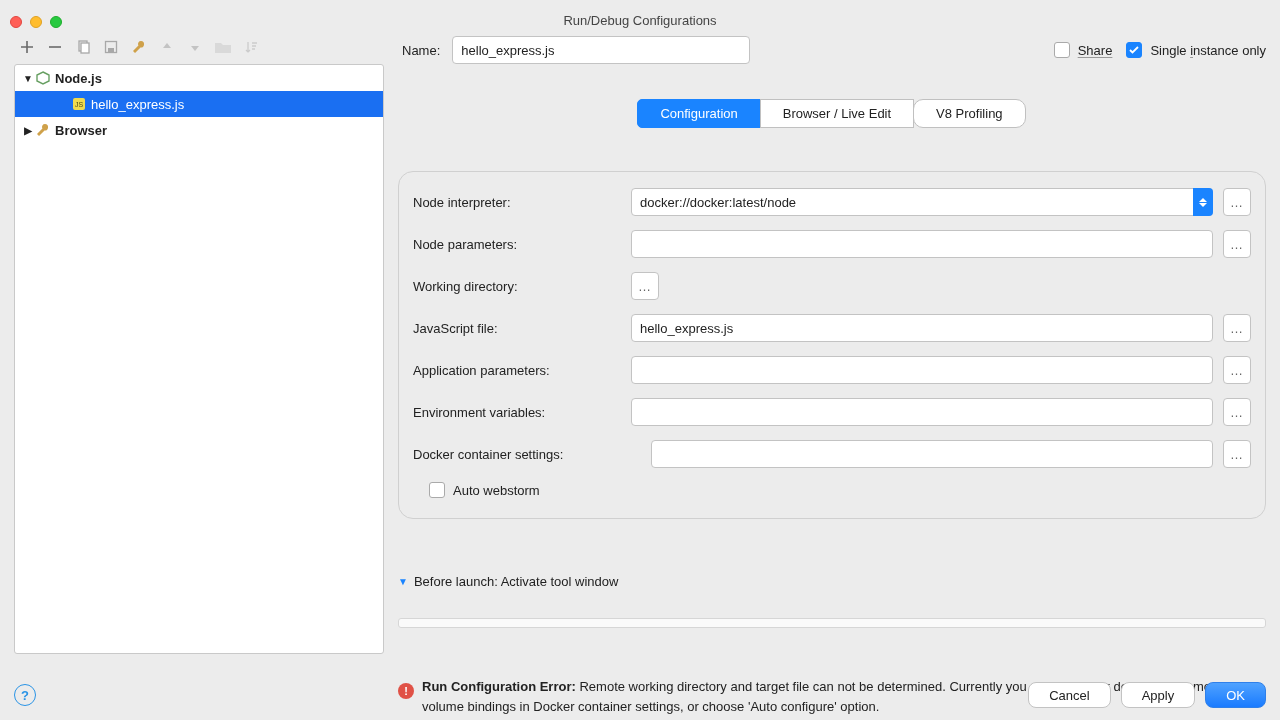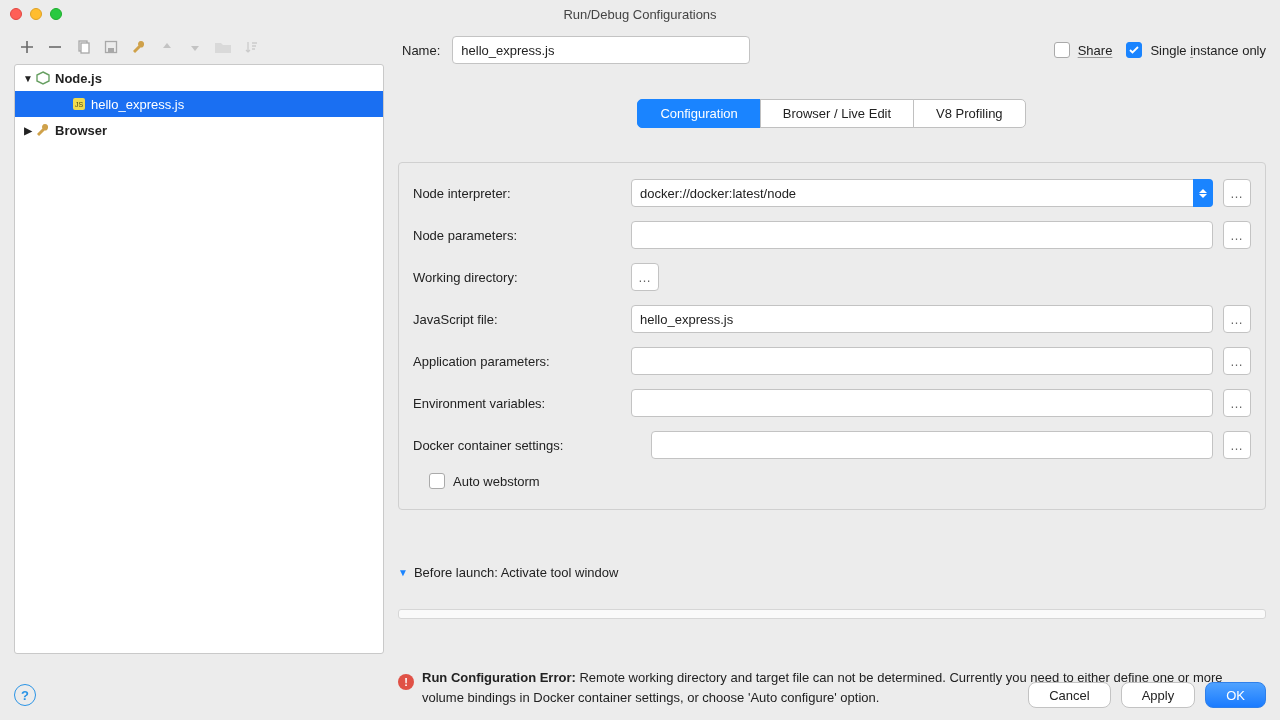--- a/index.html
+++ b/index.html
@@ -1,20 +1,20 @@
 <!DOCTYPE html>
 <html><head>
 <meta charset="utf-8">
 <style>
   * { box-sizing: border-box; }
   html, body { margin:0; padding:0; height:100%; font-family: -apple-system, "Helvetica Neue", Arial, sans-serif; font-size:13px; color:#222; }
   body { background:#ececec; width:1280px; height:720px; overflow:hidden; }
 
   
-  .titlebar { height:28px; display:flex; align-items:center; position:relative; }
+  .titlebar { height:28px; display:flex; align-items:flex-end; position:relative; }
   .traffic { display:flex; gap:8px; margin-left:10px; }
   .tl { width:12px; height:12px; border-radius:50%; }
   .tl.red{background:#ff5f57;border:1px solid #e24640;}
   .tl.yellow{background:#ffbd2e;border:1px solid #dfa123;}
   .tl.green{background:#28c940;border:1px solid #1dad2b;}
   .title { position:absolute; left:50%; transform:translateX(-50%); color:#444; }
 
   
   .content { padding:4px 14px 0 14px; }
 
@@ -43,25 +43,25 @@
   .chk { width:16px; height:16px; border:1px solid #aaa; border-radius:3px; background:#fff; display:inline-flex; align-items:center; justify-content:center; }
   .chk.checked { background:#1a84ff; border-color:#1a84ff; }
   .chk.checked svg { display:block; }
   .chk svg { display:none; }
   .ul-hot { text-decoration: underline; text-decoration-color:#999; text-underline-offset:2px; }
 
   
   .tabs { display:flex; justify-content:center; gap:0; }
   .tab { padding:6px 22px; background:#fff; border:1px solid #c0c0c0; margin-left:-1px; }
   .tab:first-child { border-top-left-radius:5px; border-bottom-left-radius:5px; }
-  .tab:last-child { border-top-right-radius:5px; border-bottom-right-radius:5px; }
+  .tab:last-child { border-top-right-radius:5px; border-bottom-right-radius:5px;border-radius:10px; }
   .tab.active { background:#1a84ff; color:#fff; border-color:#1a84ff; }
 
   
-  .panel { margin-top:9px; background:#ececec; border:1px solid #d0d0d0; border-radius:4px; padding:16px 14px 14px 14px; }
+  .panel { margin-top:18px; background:#ececec; border:1px solid #d0d0d0; border-radius:15px; padding:16px 14px 14px 14px; }
   .form-row { display:flex; align-items:center; gap:10px; margin-bottom:14px; }
   .form-row .lbl { width:208px; }
   .txt { flex:1; height:28px; border:1px solid #c3c3c3; border-radius:4px; background:#fff; padding:0 8px; font-size:13px; font-family:inherit; color:#222; }
   .txt::placeholder { color:#222; }
   .select-wrap { position:relative; flex:1; display:flex; }
   .select-caret { position:absolute; right:0; top:0; height:28px; width:20px; background:#1a84ff; border-radius:0 4px 4px 0; display:flex; flex-direction:column; align-items:center; justify-content:center; gap:1px; }
   .browse { width:28px; height:28px; border:1px solid #c3c3c3; border-radius:4px; background:#fff; display:flex; align-items:center; justify-content:center; color:#666; letter-spacing:1px; }
   .sub { padding-left:16px; }
   .hint { color:#9b9b9b; margin-top:-2px; padding-left:16px; }
 

